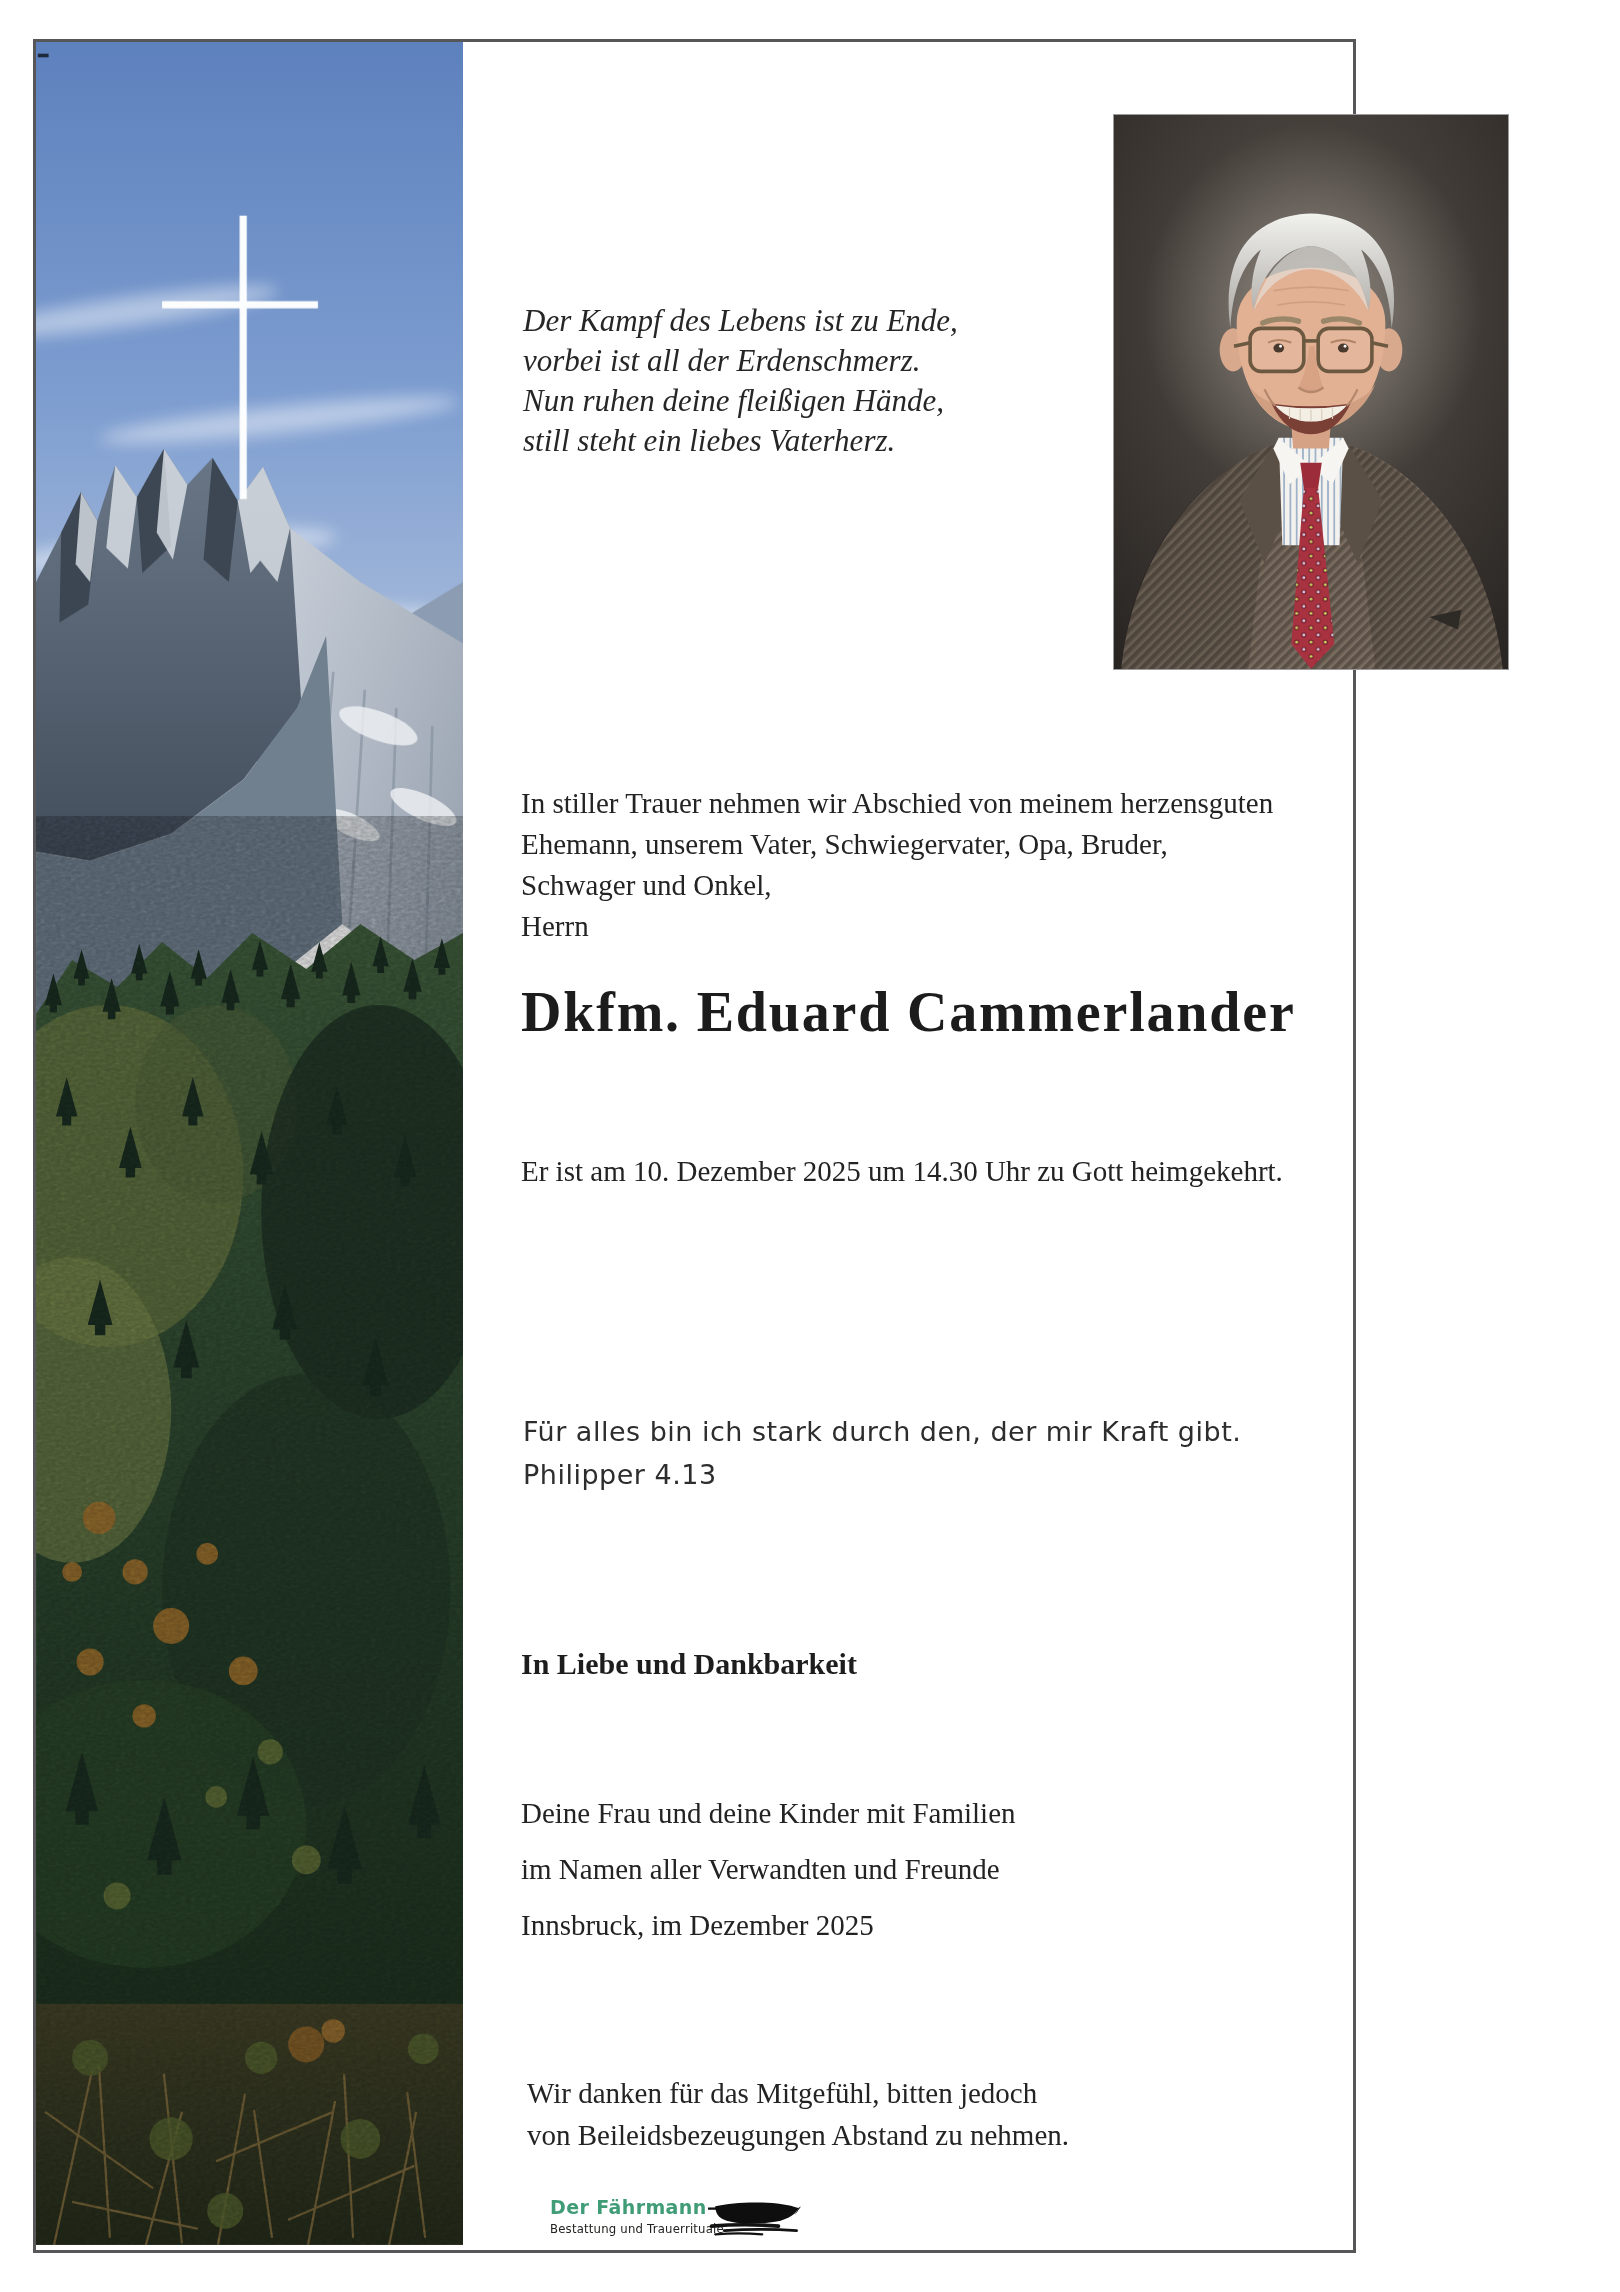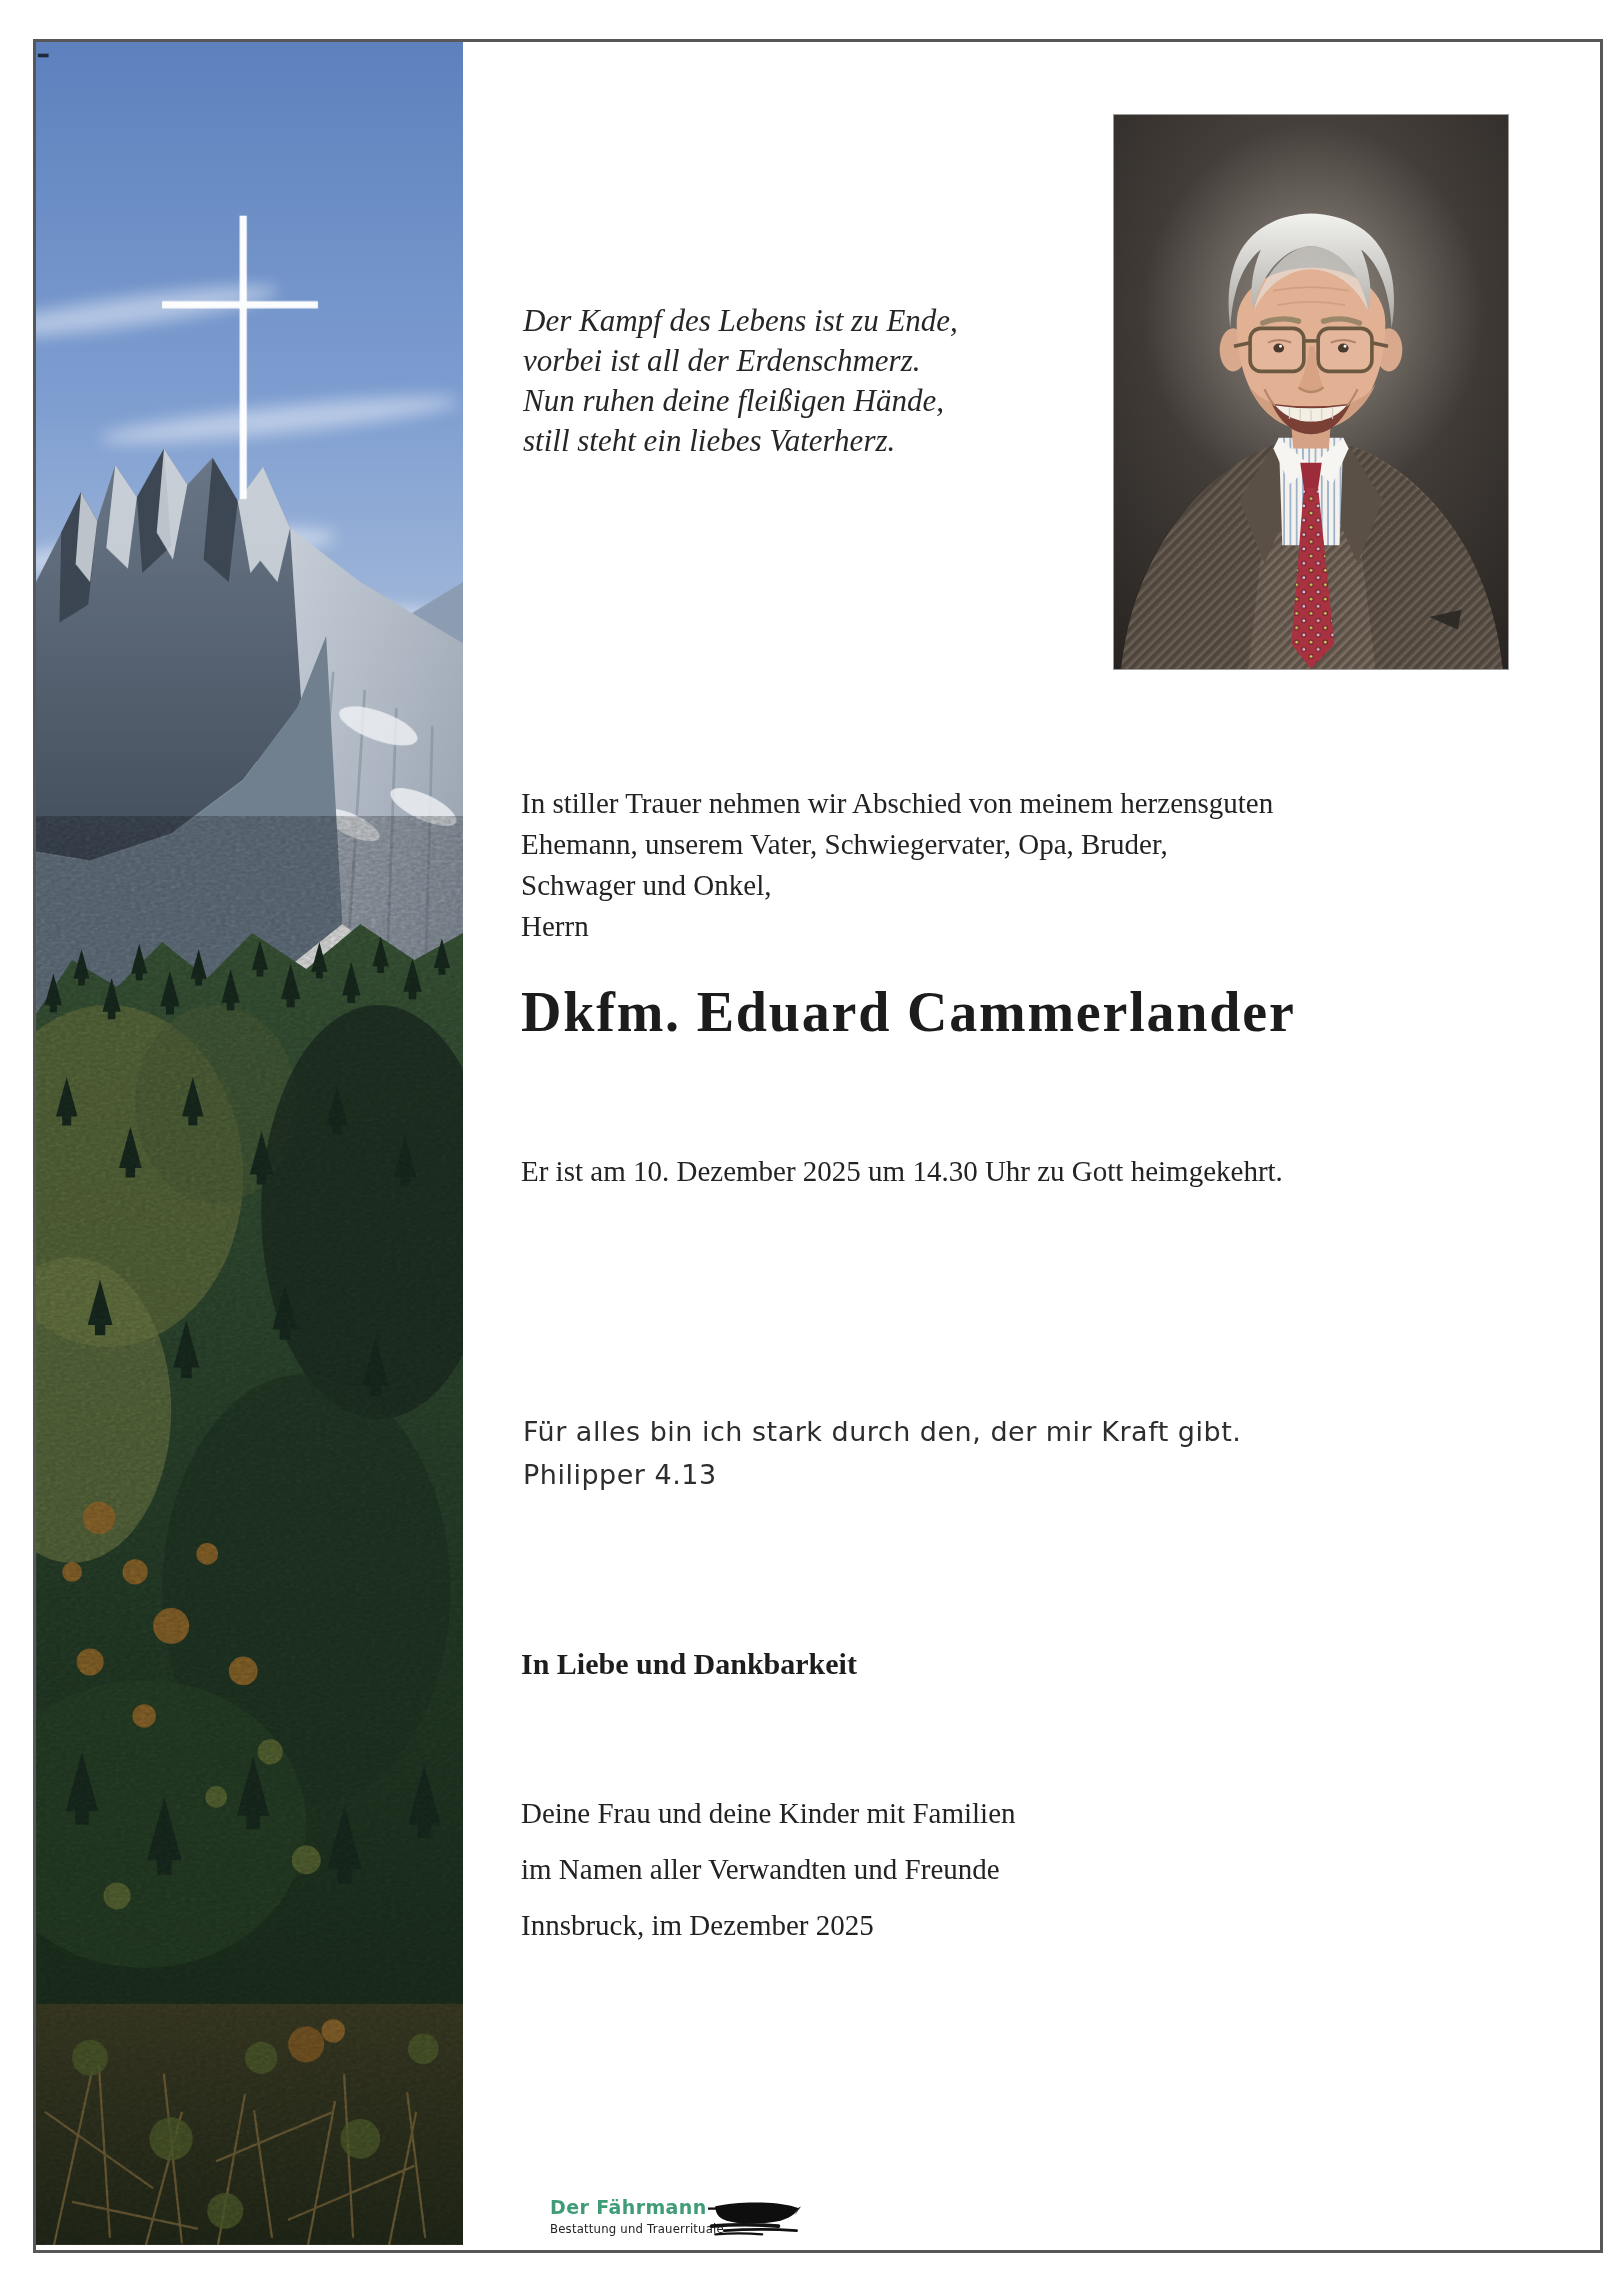--- a/index.html
+++ b/index.html
@@ -2,21 +2,21 @@
 <html style="font-size:14.4px"><head>
 <meta charset="utf-8">
 <style>
   html,body{margin:0;padding:0;}
   body{
     width:1620px;height:2293px;position:relative;background:#ffffff;
     font-family:"Liberation Serif", serif;color:#232323;
     -webkit-font-smoothing:antialiased;
   }
   .card{
-    position:absolute;left:33px;top:39px;width:1570px;height:2214px;
+    position:absolute;left:33px;top:39px;width:1323px;height:2214px;
     border:3.6px solid #57575a;box-sizing:border-box;background:#ffffff;
   }
   .photo-strip{
     position:absolute;left:0;top:0;width:427px;height:2203px;overflow:hidden;
   }
   .photo-strip svg{display:block;width:100%;height:100%;}
   .portrait{
     position:absolute;left:1077px;top:72px;width:396px;height:556px;
     border:1.8px solid #9b9b9b;box-sizing:border-box;overflow:hidden;background:#2e2b29;
   }
@@ -375,20 +375,24 @@
   </div>
 
   <div class="txt closing">In Liebe und Dankbarkeit</div>
 
   <div class="txt mourners">
     <span class="line">Deine Frau und deine Kinder mit Familien</span>
     <span class="line">im Namen aller Verwandten und Freunde</span>
     <span class="line">Innsbruck, im Dezember 2025</span>
   </div>
 
+  <div class="txt thanks">
+    <span class="line">Wir danken für das Mitgefühl, bitten jedoch</span>
+    <span class="line">von Beileidsbezeugungen Abstand zu nehmen.</span>
+  </div>
 
   <div class="logo">
     <div class="logo-title">Der Fährmann</div>
     <div class="logo-sub">Bestattung und Trauerrituale</div>
   </div>
   <div class="boat">
     <svg viewBox="0 0 104 42" aria-hidden="true">
       <path d="M0,9.5 L22,9 L21,12 L0,12 Z" fill="#101010"></path>
       <path d="M8,8 C34,2 78,2 100,10 C98,16 90,22 76,25 C54,29 30,28 16,22 C10,19 8,13 8,8 Z" fill="#0e0e0e"></path>
       <path d="M100,10 L103,8 L96,18 Z" fill="#0e0e0e"></path>

